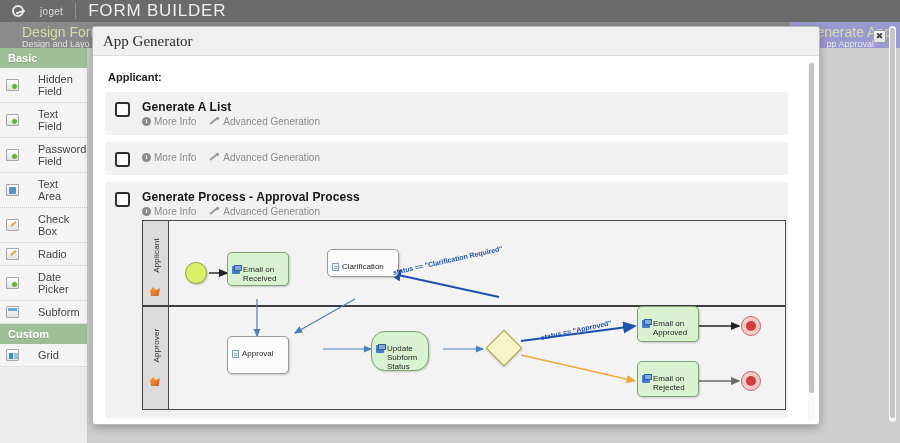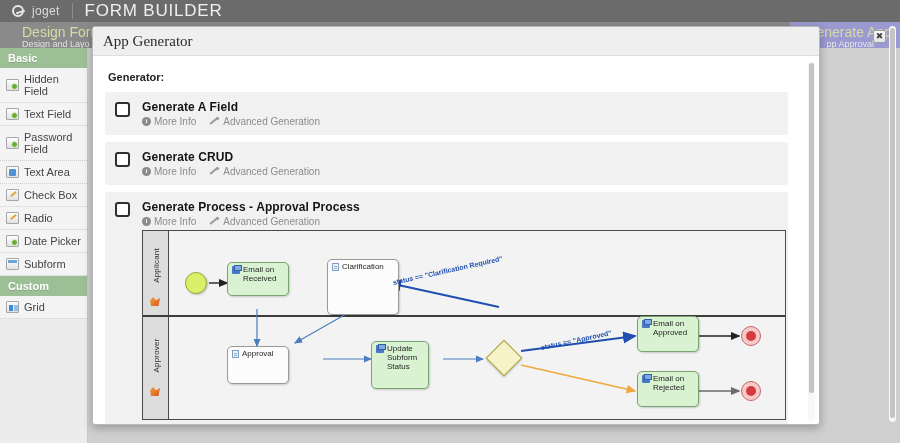--- a/index.html
+++ b/index.html
@@ -22,21 +22,21 @@
   }
   .logo-wrap { display:flex; align-items:center; padding-left:12px; }
   .logo-mark {
     width:12px; height:12px; border-radius:50%;
     border:2px solid #e8e8e8; position:relative; display:inline-block;
   }
   .logo-mark::after{
     content:""; position:absolute; left:2px; top:4px;
     width:9px; height:2px; background:#e8e8e8; transform:rotate(-18deg);
   }
-  .logo-text { color:#dcdcdc; font-size:12px; margin-left:8px; letter-spacing:.3px; }
+  .logo-text { color:#dcdcdc; font-size:10px; margin-left:16px; letter-spacing:.3px; }
   .topbar-sep { width:1px; height:16px; background:#8d8d8d; margin:0 12px; }
   .topbar-title {
     color:#efefef; font-size:17px; letter-spacing:.8px;
     font-family:"Liberation Sans", sans-serif;
   }
 
   .subhead {
     position:absolute; left:0; top:22px; width:900px; height:26px;
     background:#8a8a8a;
   }
@@ -64,21 +64,21 @@
   
   .palette {
     position:absolute; left:0; top:48px; width:88px; bottom:0;
     background:#ececec; border-right:1px solid #c9c9c9;
   }
   .pal-group {
     background:#9dbf96; color:#ffffff; font-weight:bold; font-size:11px;
     padding:4px 8px; text-shadow:0 1px 0 rgba(0,0,0,.15);
   }
   .pal-item {
-    display:flex; align-items:center; gap:5px;
+    display:flex; align-items:center; gap:19px;
     padding:5px 6px; border-bottom:1px dotted #cdcdcd;
     background:#f4f4f4; color:#444; font-size:11px;
   }
   .pal-ico {
     width:13px; height:12px; border:1px solid #a6a6a6; border-radius:1px;
     background:linear-gradient(#fdfdfd,#e2e2e2); position:relative; flex:0 0 auto;
   }
   .pal-ico.dot::after{
     content:""; position:absolute; right:0px; bottom:0px; width:5px; height:5px;
     border-radius:50%; background:#63b02f; border:1px solid #eaeaea;
@@ -175,21 +175,21 @@
     letter-spacing:.2px;
   }
   .lane-ico {
     position:absolute; left:7px; width:10px; height:9px;
     background:linear-gradient(135deg,#f0a33a,#d9541f);
     clip-path:polygon(0 40%,30% 0,60% 35%,100% 10%,85% 100%,10% 100%);
   }
 
   .node {
     position:absolute; border:1px solid #7a9c7a; border-radius:5px;
-    padding:2px 4px 3px 4px; font-size:8px; color:#1f1f1f; line-height:9px;
+    padding:12px 4px 3px 4px; font-size:8px; color:#1f1f1f; line-height:9px;
     box-shadow:1px 1px 2px rgba(0,0,0,.18);
   }
   .node.green { background:#d9f2d2; border-color:#79a46f; }
   .node.white { background:#fcfcfc; border-color:#9a9a9a; }
   .node .nrow { display:flex; gap:3px; align-items:flex-start; }
   .n-ico-tool {
     width:8px; height:8px; flex:0 0 auto; margin-top:.5px; position:relative;
     background:#4a78c8; border-radius:1px;
   }
   .n-ico-tool::after{
@@ -300,42 +300,41 @@
       </div>
     </div>
 </div>
 
 <div id="modal">
   <div class="modal-head">
     <div class="modal-title">App Generator</div>
   </div>
 
   <div class="modal-body">
-    <div class="gen-label">Generator:</div>
+    <div class="gen-label">Applicant:</div>
     <div id="gen-list">
         <div class="gen-card">
           <div class="gen-check"></div>
           <div class="gen-main">
-            <div class="gen-title">Generate A Field</div>
+            <div class="gen-title">Generate A List</div>
             <div class="gen-links">
               <div class="gen-link">
                 <span class="ico-info">i</span>
                 <span>More Info</span>
               </div>
               <div class="gen-link">
                 <span class="ico-wand"></span>
                 <span>Advanced Generation</span>
               </div>
             </div>
           </div>
         </div>
         <div class="gen-card">
           <div class="gen-check"></div>
           <div class="gen-main">
-            <div class="gen-title">Generate CRUD</div>
             <div class="gen-links">
               <div class="gen-link">
                 <span class="ico-info">i</span>
                 <span>More Info</span>
               </div>
               <div class="gen-link">
                 <span class="ico-wand"></span>
                 <span>Advanced Generation</span>
               </div>
             </div>
@@ -395,33 +394,33 @@
               <div class="gateway" style="left: 348px; top: 114px;"></div>
               <div class="ev-end" style="left: 598px; top: 95px;"></div>
               <div class="ev-end" style="left: 598px; top: 150px;"></div>
               <div class="node green" style="left: 84px; top: 31px; width: 62px; height: 34px;">
                 <div class="nrow">
                   <span class="n-ico-tool"></span>
                   <span>Email on</span>
                 </div>
                 <div style="padding-left: 11px;">Received</div>
               </div>
-              <div class="node white" style="left: 184px; top: 28px; width: 72px; height: 56px;">
+              <div class="node white" style="left: 184px; top: 28px; width: 72px; height: 28px;">
                 <div class="nrow">
                   <span class="n-ico-doc"></span>
                   <span>Clarification</span>
                 </div>
               </div>
               <div class="node white" style="left: 84px; top: 115px; width: 62px; height: 38px;">
                 <div class="nrow">
                   <span class="n-ico-doc"></span>
                   <span>Approval</span>
                 </div>
               </div>
-              <div class="node green" style="left: 228px; top: 110px; width: 58px; height: 48px;">
+              <div class="node green" style="left: 228px; top: 110px; width: 58px; height: 40px; border-radius: 14px;">
                 <div class="nrow">
                   <span class="n-ico-tool"></span>
                   <span>Update</span>
                 </div>
                 <div style="padding-left: 11px;">Subform</div>
                 <div style="padding-left: 11px;">Status</div>
               </div>
               <div class="node green" style="left: 494px; top: 85px; width: 62px; height: 36px;">
                 <div class="nrow">
                   <span class="n-ico-tool"></span>

